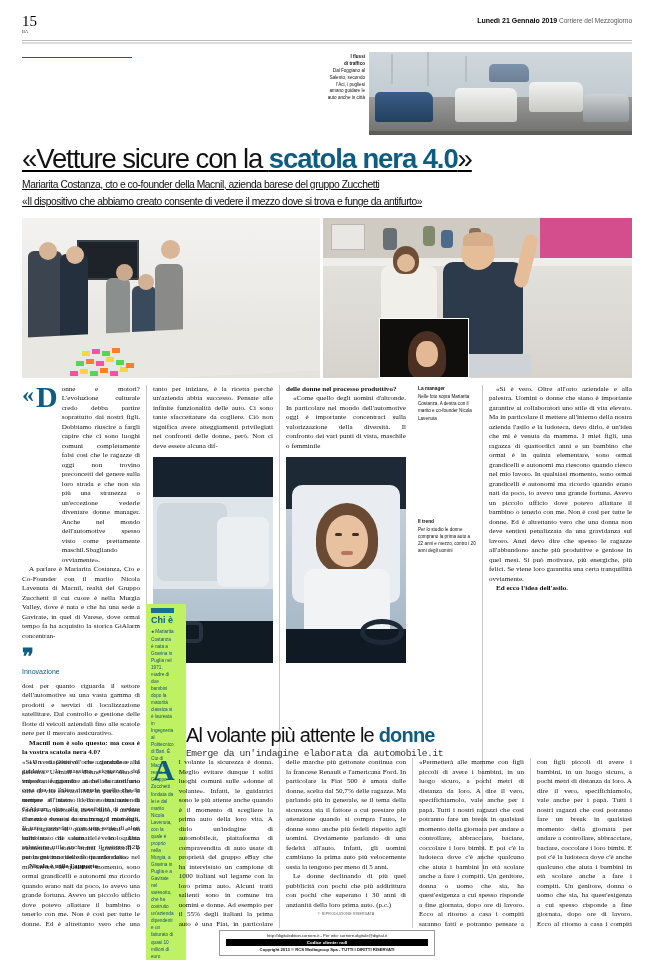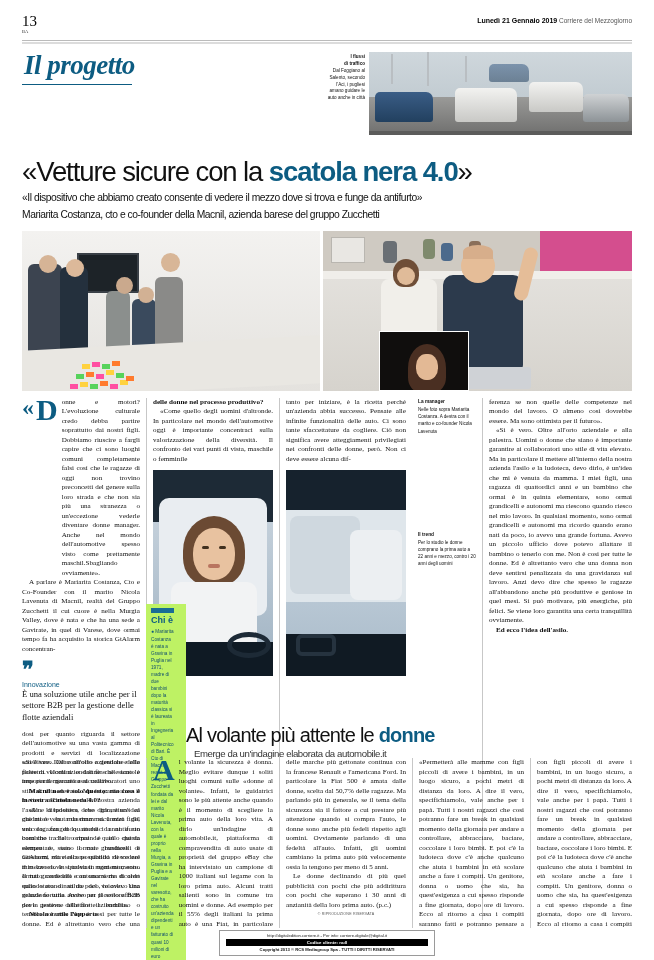--- a/index.html
+++ b/index.html
@@ -44,21 +44,21 @@
   .ph .sky { position:absolute; inset:0; }
   .road { position:absolute; left:0; right:0; bottom:0; height:46%;
           background:linear-gradient(#9a9a98,#6f6f6e); }
   .car { position:absolute; border-radius:5px 7px 3px 3px; }
   .cw { background:linear-gradient(#f2f2f0,#c9c9c6); }
   .cb { background:linear-gradient(#3a5d86,#22405f); }
   .cg { background:linear-gradient(#cfd2d4,#8d9397); }
   .lamp { position:absolute; width:2px; background:#b9bec2; }
 
   
-  .headline-wrap { margin-top:22px; }
+  .headline-wrap { margin-top:9px;text-decoration:underline; }
   .headline { font-family:"Liberation Sans", sans-serif; font-size:27.5px; line-height:1.08;
               letter-spacing:-1.1px; font-weight:300; color:#111; }
   .headline b { font-weight:bold; color:#0d5c82; }
   .subhead { font-family:"Liberation Sans", sans-serif; font-size:10.3px; line-height:1.32;
              letter-spacing:-0.45px; color:#111; margin-top:4px; font-weight:400; }
 
   
   .photoband { display:flex; gap:3px; margin-top:9px; height:160px; }
   .pb-left  { width:298px; }
   .pb-right { flex:1; position:relative; }
@@ -108,22 +108,22 @@
   .sidecap { font-family:"Liberation Sans", sans-serif; font-size:4.6px; line-height:1.55; color:#111; }
   .sidecap b { display:block; font-size:4.8px; margin-bottom:1px; }
 
   
   .midphoto { width:100%; height:208px; position:relative; overflow:hidden; }
 
   
   .head2 { font-family:"Liberation Sans", sans-serif; font-size:20px; letter-spacing:-0.8px;
            font-weight:300; color:#111; line-height:1.1; }
   .head2 b { font-weight:bold; color:#0d5c82; }
-  .sub2 { font-family:Liberation Sans, sans-serif; font-size:9.6px; letter-spacing:-0.4px;
-          color:#333; margin-top:2px; font-weight:400;margin-left:8px; }
+  .sub2 { font-family:Liberation Mono, monospace; font-size:9.6px; letter-spacing:-0.4px;
+          color:#333; margin-top:2px; font-weight:400; }
 
   
   .grid-bot { display:flex; margin-top:6px; }
   .b1 { width:124px; padding-left:0; }
   .b2 { width:133px; }
   .b3 { width:133px; }
   .b4 { width:118px; }
   .b5 { flex:1; padding-right:0; }
   .repro-c { font-family:"Liberation Sans", sans-serif; font-size:3.6px; text-align:center;
              color:#555; letter-spacing:0.2px; margin-top:2px; }
@@ -139,34 +139,33 @@
 
   .vr { border-left:1px solid #c7c7c7; }
 </style>
 </head>
 <body>
 
 <div class="page">
 
   <div class="masthead">
     <div class="folio">
-      <div class="num">13</div>
+      <div class="num">15</div>
       <div class="sub">BA</div>
     </div>
     <div class="mast-right">
       <span class="date">Lunedì 21 Gennaio 2019</span>
       <span class="paper">Corriere del Mezzogiorno</span>
     </div>
   </div>
   <div class="mast-rule"></div>
   <div class="mast-rule2"></div>
 
   <div class="sectionbar">
     <div>
-      <div class="section-title">Il progetto</div>
       <div class="section-underline"></div>
     </div>
     <div class="topcap">
       <div class="topcap-text">
         <b>I flussi</b><br>
         <b>di traffico</b><br>
         <span>Dal Foggiano al Salento, secondo l'Aci, i pugliesi amano guidare le auto anche in città</span>
       </div>
       <div class="topcap-photo ph">
         <div class="sky" style="background:linear-gradient(#cfd7dc,#b7c2c9)"></div>
@@ -179,22 +178,22 @@
         <div class="car cw" style="left:160px;top:30px;width:54px;height:30px"></div>
         <div class="car cg" style="left:214px;top:42px;width:46px;height:28px"></div>
         <div class="car cb" style="left:120px;top:12px;width:40px;height:18px;opacity:.55"></div>
         <div style="position:absolute;left:0;right:0;bottom:0;height:4px;background:#5c5c5b"></div>
       </div>
     </div>
   </div>
 
   <div class="headline-wrap">
     <div class="headline"><span>«Vetture sicure con la </span><b>scatola nera 4.0</b><span>»</span></div>
+    <div class="subhead">Mariarita Costanza, cto e co-founder della Macnil, azienda barese del gruppo Zucchetti</div>
     <div class="subhead">«Il dispositivo che abbiamo creato consente di vedere il mezzo dove si trova e funge da antifurto»</div>
-    <div class="subhead">Mariarita Costanza, cto e co-founder della Macnil, azienda barese del gruppo Zucchetti</div>
   </div>
 
   <div class="photoband">
     <div class="pb-left ph">
       <div class="sky" style="background:linear-gradient(#f3f2f0,#e4e2de)"></div>
       <div style="position:absolute;left:55px;top:22px;width:62px;height:40px;background:#1d2328;border:2px solid #3a4047"></div>
       <div style="position:absolute;left:6px;top:33px;width:34px;height:100px;background:#3c4450;border-radius:6px"></div>
       <div style="position:absolute;left:38px;top:36px;width:28px;height:92px;background:#24303d;border-radius:6px"></div>
       <div style="position:absolute;left:84px;top:60px;width:24px;height:74px;background:#8b8f8d;border-radius:6px"></div>
       <div style="position:absolute;left:110px;top:68px;width:24px;height:68px;background:#3a4a5d;border-radius:6px"></div>
@@ -256,28 +255,42 @@
           <span class="guill">«</span>
           <span class="dropcap">D</span>
           <p class="first">onne e motori? L'evoluzione culturale credo debba partire soprattutto dai nostri figli. Dobbiamo riuscire a fargli capire che ci sono luoghi comuni completamente falsi così che le ragazze di oggi non trovino preconcetti del genere sulla loro strada e che non sia più una stranezza o un'eccezione vederle diventare donne manager. Anche nel mondo dell'automotive spesso visto come prettamente maschil.Sbagliando ovviamente».</p>
         </div>
         <p>A parlare è Mariarita Costanza, Cto e Co-Founder con il marito Nicola Lavenuta di Macnil, realtà del Gruppo Zucchetti il cui cuore è nella Murgia Valley, dove è nata e che ha una sede a Gavirate, in quel di Varese, dove ormai tempo fa ha acquisito la storica GtAlarm concentran-</p>
       </div>
 
       <div class="pull">
         <div class="marks">❞</div>
         <div class="kicker">Innovazione</div>
-        <div class="txt">È una soluzione utile anche per il settore B2B per la gestione delle flotte aziendali</div>
       </div>
 
       <div class="body">
         <p class="first">dosi per quanto riguarda il settore dell'automotive su una vasta gamma di prodotti e servizi di localizzazione satellitare. Dal controllo e gestione delle flotte di veicoli aziendali fino alle scatole nere per il mercato assicurativo.</p>
         <p class="q">Macnil non è solo questo: ma cosa è la vostra scatola nera 4.0?</p>
         <p>«Un dispositivo che garantisce al guidatore la massima sicurezza del veicolo, fungendo anche da antifurto cosa che tra l'altro riprende quello che da sempre è stato il core business di GtAlarm, oltre alla possibilità di vedere il mezzo dove si trova in ogni momento. Il tutto corredato con una serie di alert sullo stato di salute del veicolo. Una soluzione utile anche per il settore B2B per la gestione delle flotte aziendali».</p>
         <p class="q">Nicola è utile l'apporto</p>
+      </div>
+    </div>
+
+    <div class="col c3 vr">
+      <div class="body">
+        <p class="first">tanto per iniziare, è la ricetta perché un'azienda abbia successo. Pensate alle infinite funzionalità delle auto. Ci sono tante sfaccettature da cogliere. Ciò non significa avere atteggiamenti privilegiati nei confronti delle donne, però. Non ci deve essere alcuna dif-</p>
+      </div>
+      <div class="midphoto ph" style="margin-top:6px;height:206px">
+        <div class="sky" style="background:linear-gradient(#d3dde6,#a8bac9)"></div>
+        <div style="position:absolute;left:0;top:0;right:0;height:60px;background:#16222d"></div>
+        <div style="position:absolute;left:0;top:40px;right:0;height:92px;background:#dfe6eb"></div>
+        <div style="position:absolute;left:4px;top:46px;width:70px;height:78px;background:#cfd8df;border-radius:8px"></div>
+        <div style="position:absolute;right:4px;top:60px;width:52px;height:70px;background:#eceff2;border-radius:8px"></div>
+        <div style="position:absolute;left:0;bottom:0;right:0;height:42px;background:#101a23"></div>
+        <div style="position:absolute;left:10px;bottom:20px;width:40px;height:22px;border:4px solid #26333f;border-radius:6px"></div>
       </div>
     </div>
 
     <div class="col c2 vr">
       <div class="body">
         <p class="q first">delle donne nel processo produttivo?</p>
         <p>«Come quello degli uomini d'altronde. In particolare nel mondo dell'automotive oggi è importante concentraci sulla valorizzazione della diversità. Il confronto dei vari punti di vista, maschile o femminile</p>
       </div>
       <div class="midphoto ph" style="margin-top:6px;height:206px">
         <div class="sky" style="background:linear-gradient(#cfd9e2,#9fb2c2)"></div>
@@ -287,50 +300,34 @@
         <div style="position:absolute;left:40px;top:58px;width:42px;height:52px;background:#e8c2a0;border-radius:48%"></div>
         <div style="position:absolute;left:49px;top:76px;width:7px;height:3px;background:#41301f;border-radius:2px"></div>
         <div style="position:absolute;left:66px;top:76px;width:7px;height:3px;background:#41301f;border-radius:2px"></div>
         <div style="position:absolute;left:55px;top:94px;width:12px;height:4px;background:#b9745f;border-radius:3px"></div>
         <div style="position:absolute;left:18px;top:112px;width:86px;height:60px;background:#f2f3f4;border-radius:10px 10px 0 0"></div>
         <div style="position:absolute;left:0;bottom:0;right:0;height:34px;background:#0f1a24"></div>
         <div style="position:absolute;left:74px;bottom:18px;width:44px;height:26px;border:5px solid #1d2a36;border-radius:50%"></div>
       </div>
     </div>
 
-    <div class="col c3 vr">
-      <div class="body">
-        <p class="first">tanto per iniziare, è la ricetta perché un'azienda abbia successo. Pensate alle infinite funzionalità delle auto. Ci sono tante sfaccettature da cogliere. Ciò non significa avere atteggiamenti privilegiati nei confronti delle donne, però. Non ci deve essere alcuna dif-</p>
-      </div>
-      <div class="midphoto ph" style="margin-top:6px;height:206px">
-        <div class="sky" style="background:linear-gradient(#d3dde6,#a8bac9)"></div>
-        <div style="position:absolute;left:0;top:0;right:0;height:60px;background:#16222d"></div>
-        <div style="position:absolute;left:0;top:40px;right:0;height:92px;background:#dfe6eb"></div>
-        <div style="position:absolute;left:4px;top:46px;width:70px;height:78px;background:#cfd8df;border-radius:8px"></div>
-        <div style="position:absolute;right:4px;top:60px;width:52px;height:70px;background:#eceff2;border-radius:8px"></div>
-        <div style="position:absolute;left:0;bottom:0;right:0;height:42px;background:#101a23"></div>
-        <div style="position:absolute;left:10px;bottom:20px;width:40px;height:22px;border:4px solid #26333f;border-radius:6px"></div>
-      </div>
-    </div>
-
     <div class="col c4">
       <div class="sidecap">
         <b>La manager</b>
         <span>Nelle foto sopra Mariarita Costanza. A destra con il marito e co-founder Nicola Lavenuta</span>
       </div>
       <div style="height:96px"></div>
       <div class="sidecap">
         <b>Il trend</b>
         <span>Per lo studio le donne comprano la prima auto a 22 anni e mezzo, contro i 20 anni degli uomini</span>
       </div>
     </div>
 
     <div class="col c5 vr">
       <div class="body">
-        <p class="first">ferenza se non quelle delle competenze nel mondo del lavoro. O almeno così dovrebbe essere. Ma sono ottimista per il futuro».</p>
         <p>«Sì è vero. Oltre all'orto aziendale e alla palestra. Uomini o donne che siano è importante garantire ai collaboratori uno stile di vita elevato. Ma in particolare il mettere all'interno della nostra azienda l'asilo e la ludoteca, devo dirlo, è un'idea che mi è venuta da mamma. I miei figli, una ragazza di quattordici anni e un bambino che ormai è in quinta elementare, sono ormai grandicelli e autonomi ma riescono quando riesco nel mio lavoro. In qualsiasi momento, sono ormai grandicelli e autonomi ma ricordo quando erano nati da poco, io avevo una grande fortuna. Avevo un piccolo ufficio dove potevo allattare il bambino o tenerlo con me. Non è così per tutte le donne. Ed è altrettanto vero che una donna non deve sentirsi penalizzata da una gravidanza sul lavoro. Anzi devo dire che spesso le ragazze all'abbandono anche più produttive e geniose in quel mesi. Si può motivare, più energiche, più felici. Se viene loro garantita una certa tranquillità ovviamente.</p>
         <p class="q">Ed ecco l'idea dell'asilo.</p>
       </div>
     </div>
   </div>
 
   <div style="position:absolute; left:146px; top:604px; width:40px;" class="chie">
     <div class="chie-bar"></div>
     <div class="chie-title">Chi è</div>
     <div class="chie-item">

